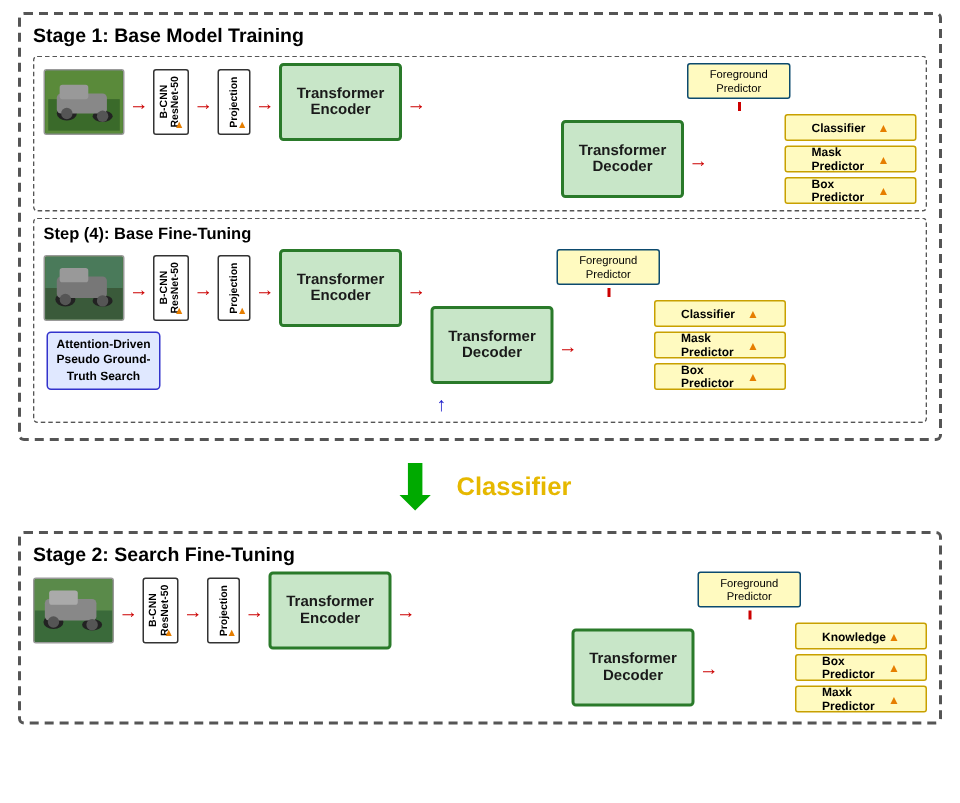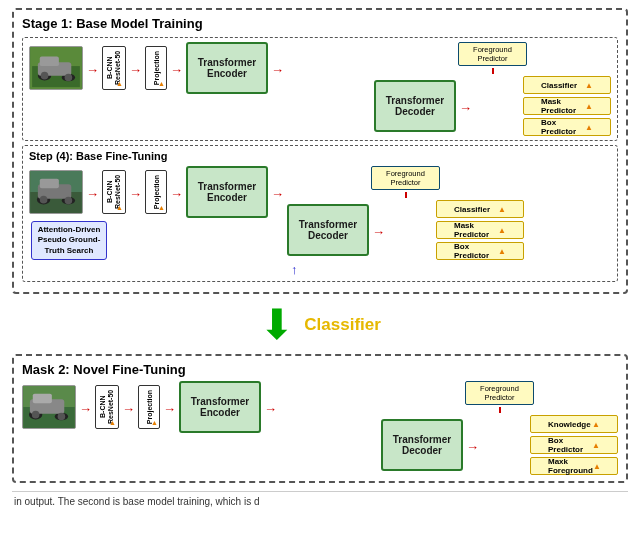--- a/index.html
+++ b/index.html
@@ -419,21 +419,21 @@
   </div>
 
   <div class="kd-section">
     <div class="kd-arrow">⬇</div>
     <div class="kd-text">
       <span>Classifier</span><br>
     </div>
   </div>
 
   <div class="stage-box">
-    <div class="stage2-title">Mask 2: Novel Fine-Tuning</div>
+    <div class="stage2-title">Stage 2: Search Fine-Tuning</div>
 
     <div style="display:flex; align-items:flex-start; gap:3px;">
       <div style="display:flex; align-items:center; gap:3px; flex:1;">
         <div class="img-placeholder">
           <svg viewBox="0 0 54 44" xmlns="http://www.w3.org/2000/svg">
             <rect width="54" height="44" fill="#5a8a4a"></rect>
             <rect x="0" y="22" width="54" height="22" fill="#3a6a3a"></rect>
             <ellipse cx="13" cy="30" rx="7" ry="5" fill="#222"></ellipse>
             <ellipse cx="40" cy="32" rx="7" ry="4" fill="#222"></ellipse>
             <rect x="7" y="14" width="36" height="15" rx="3" fill="#888"></rect>
@@ -476,24 +476,23 @@
           <div class="output-col">
             <div class="output-box">
               <span>Knowledge</span>
               <span class="output-icon">▲</span>
             </div>
             <div class="output-box">
               <span>Box Predictor</span>
               <span class="output-icon">▲</span>
             </div>
             <div class="output-box">
-              <span>Maxk Foreground</span>
+              <span>Maxk Predictor</span>
               <span class="output-icon">▲</span>
             </div>
           </div>
         </div>
       </div>
     </div>
   </div>
 
-  <div class="bottom-text">in output. The second is base model training, which is d</div>
 
 </div>
 
 </body></html>

